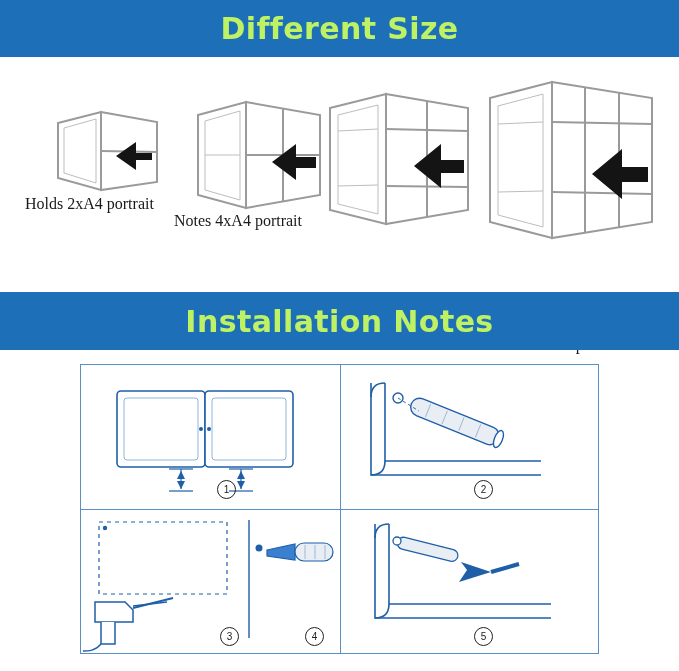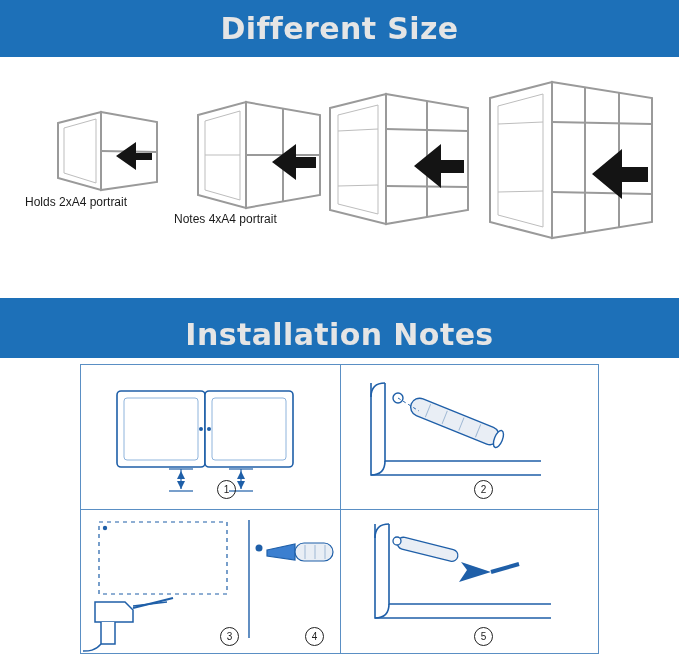--- a/index.html
+++ b/index.html
@@ -24,47 +24,47 @@
   .banner {
     position: absolute;
     left: 0;
     width: 679px;
     background: #1d70b8;
     display: flex;
     align-items: center;
     justify-content: center;
   }
   .banner-title {
-    color: #e5e5e5;
+    color: #bef264;
     font-size: 30px;
     font-weight: bold;
     letter-spacing: 0.4px;
     font-family: "DejaVu Sans", sans-serif;
   }
   #banner-size { top: 0; height: 57px; }
-  #banner-install { top: 298px; height: 73px; }
+  #banner-install { top: 292px; height: 58px; }
 
   
   #size-section {
     position: absolute;
     top: 57px;
     left: 0;
     width: 679px;
     height: 243px;
     background: #ffffff;
   }
   .frame-item {
     position: absolute;
   }
   .frame-caption {
     position: absolute;
-    font-size: 12px;
+    font-size: 16px;
     color: #1a1a1a;
     white-space: nowrap;
-    font-family: Liberation Sans, sans-serif;
+    font-family: Liberation Serif, serif;
   }
 
   
   #install-section {
     position: absolute;
     top: 358px;
     left: 0;
     width: 679px;
     height: 313px;
     background: #ffffff;

